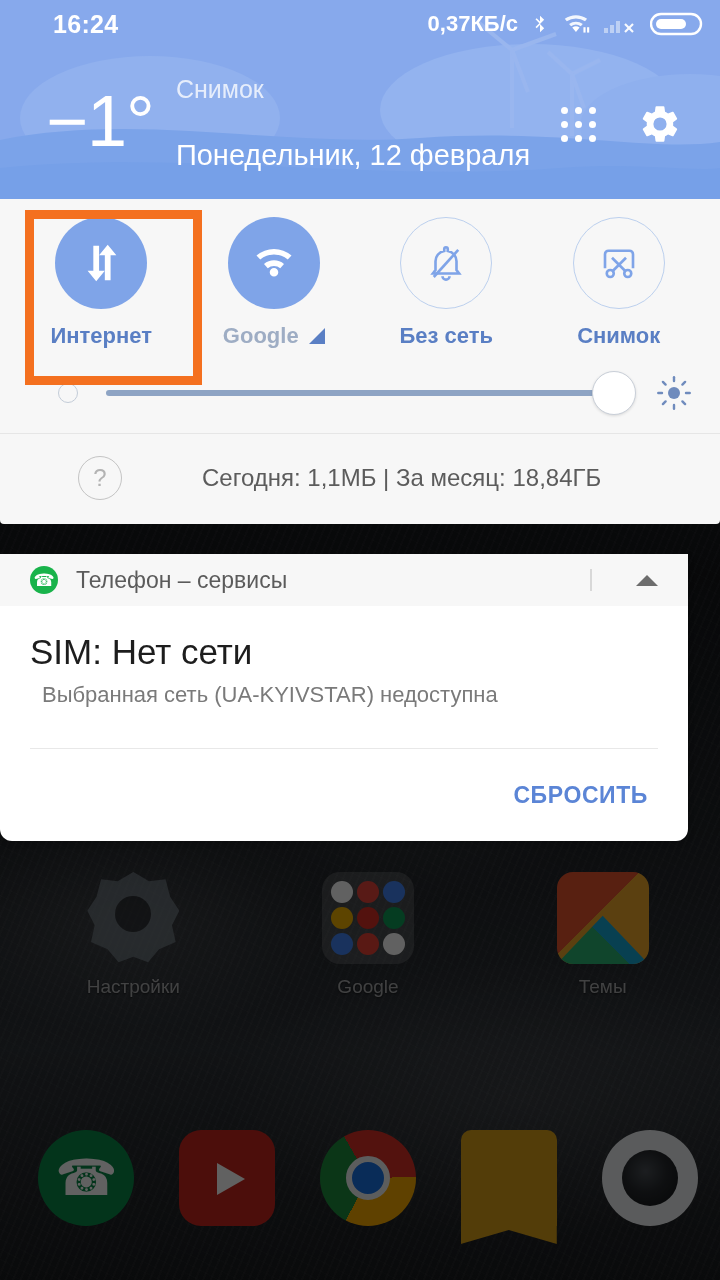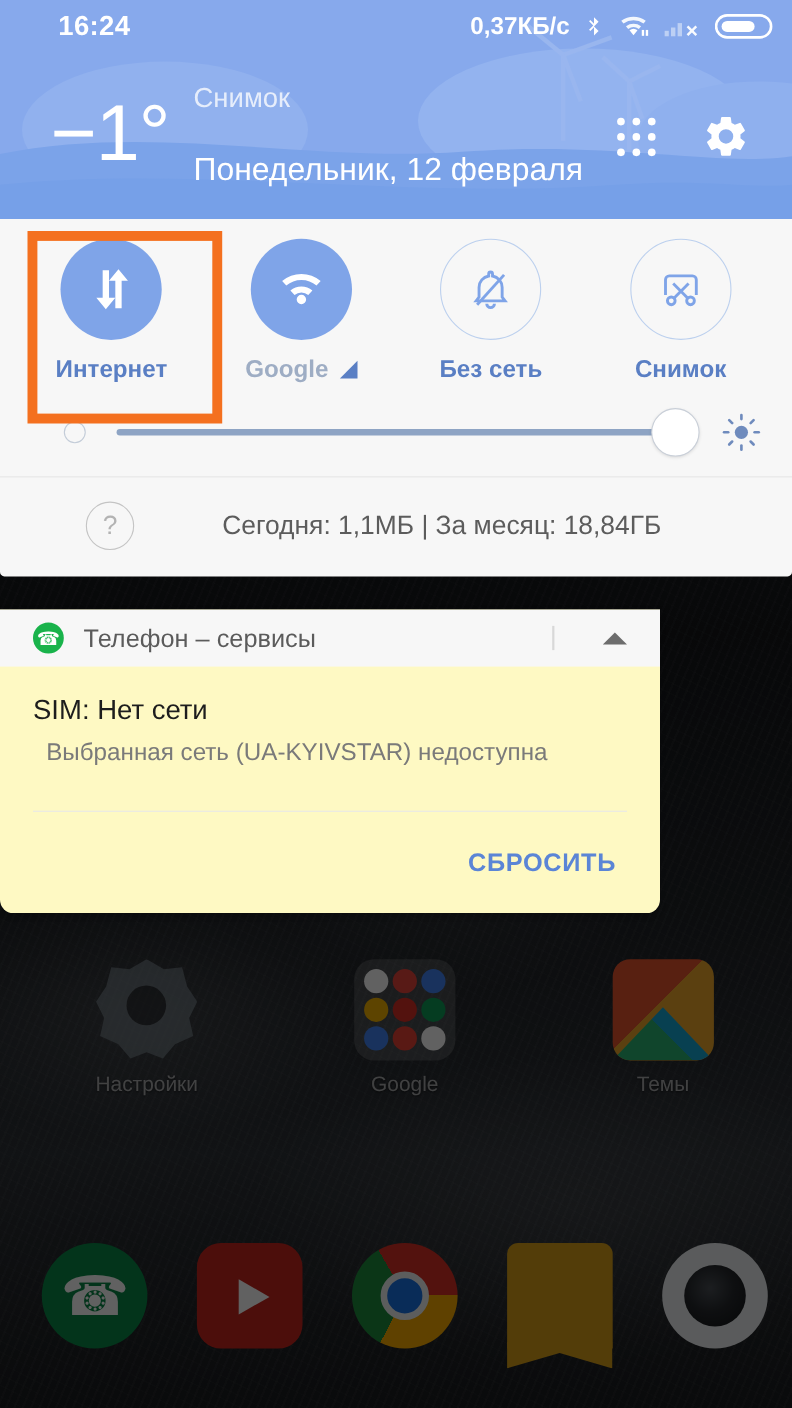--- a/index.html
+++ b/index.html
@@ -249,22 +249,22 @@
     display:flex; align-items:center; justify-content:center;
     font-size:24px; flex:none;
   }
   #data-text {
     font-size: 24px; color:#5c5c5c;
     margin-left: 80px; white-space:nowrap;
   }
 
   
   #notif-card {
-    position:absolute; left:0; top:554px; width:600px;
-    background:#fef9c3;
+    position:absolute; left:0; top:554px; width:688px;
+    background:#ffffff;
     border-radius: 0 0 12px 12px;
     z-index: 12;
     box-shadow: 0 2px 6px rgba(0,0,0,.18);
     overflow:hidden;
   }
   #notif-header {
     display:flex; align-items:center;
     height: 52px;
     padding: 0 24px 0 30px;
     background:#f7f7f7;
@@ -281,21 +281,21 @@
   }
   #notif-app-name { font-size: 23px; color:#5b5b5b; flex:1; }
   #notif-sep { width:2px; height:22px; background:#d8d8d8; margin-right:26px; }
   #notif-collapse {
     width:0; height:0;
     border-left:11px solid transparent; border-right:11px solid transparent;
     border-bottom:11px solid #6d6d6d;
     margin-right: 6px;
   }
   #notif-body { padding: 26px 30px 18px; }
-  #notif-title { font-size: 25px; color:#1d1d1d; margin-bottom: 10px; }
+  #notif-title { font-size: 35px; color:#1d1d1d; margin-bottom: 10px; }
   #notif-subtitle { font-size: 22px; color:#7a7a7a;margin-left:12px; }
   #notif-actions-sep { height:1px; background:#e8e8e8; margin: 22px 30px 0; }
   #notif-actions {
     display:flex; justify-content:flex-end; align-items:center;
     height: 92px; padding-right: 40px;
   }
   #reset-button {
     font-size: 23px; font-weight:700; color:#5b85d6;
     letter-spacing: .6px;
     background:none; border:none; cursor:pointer;

